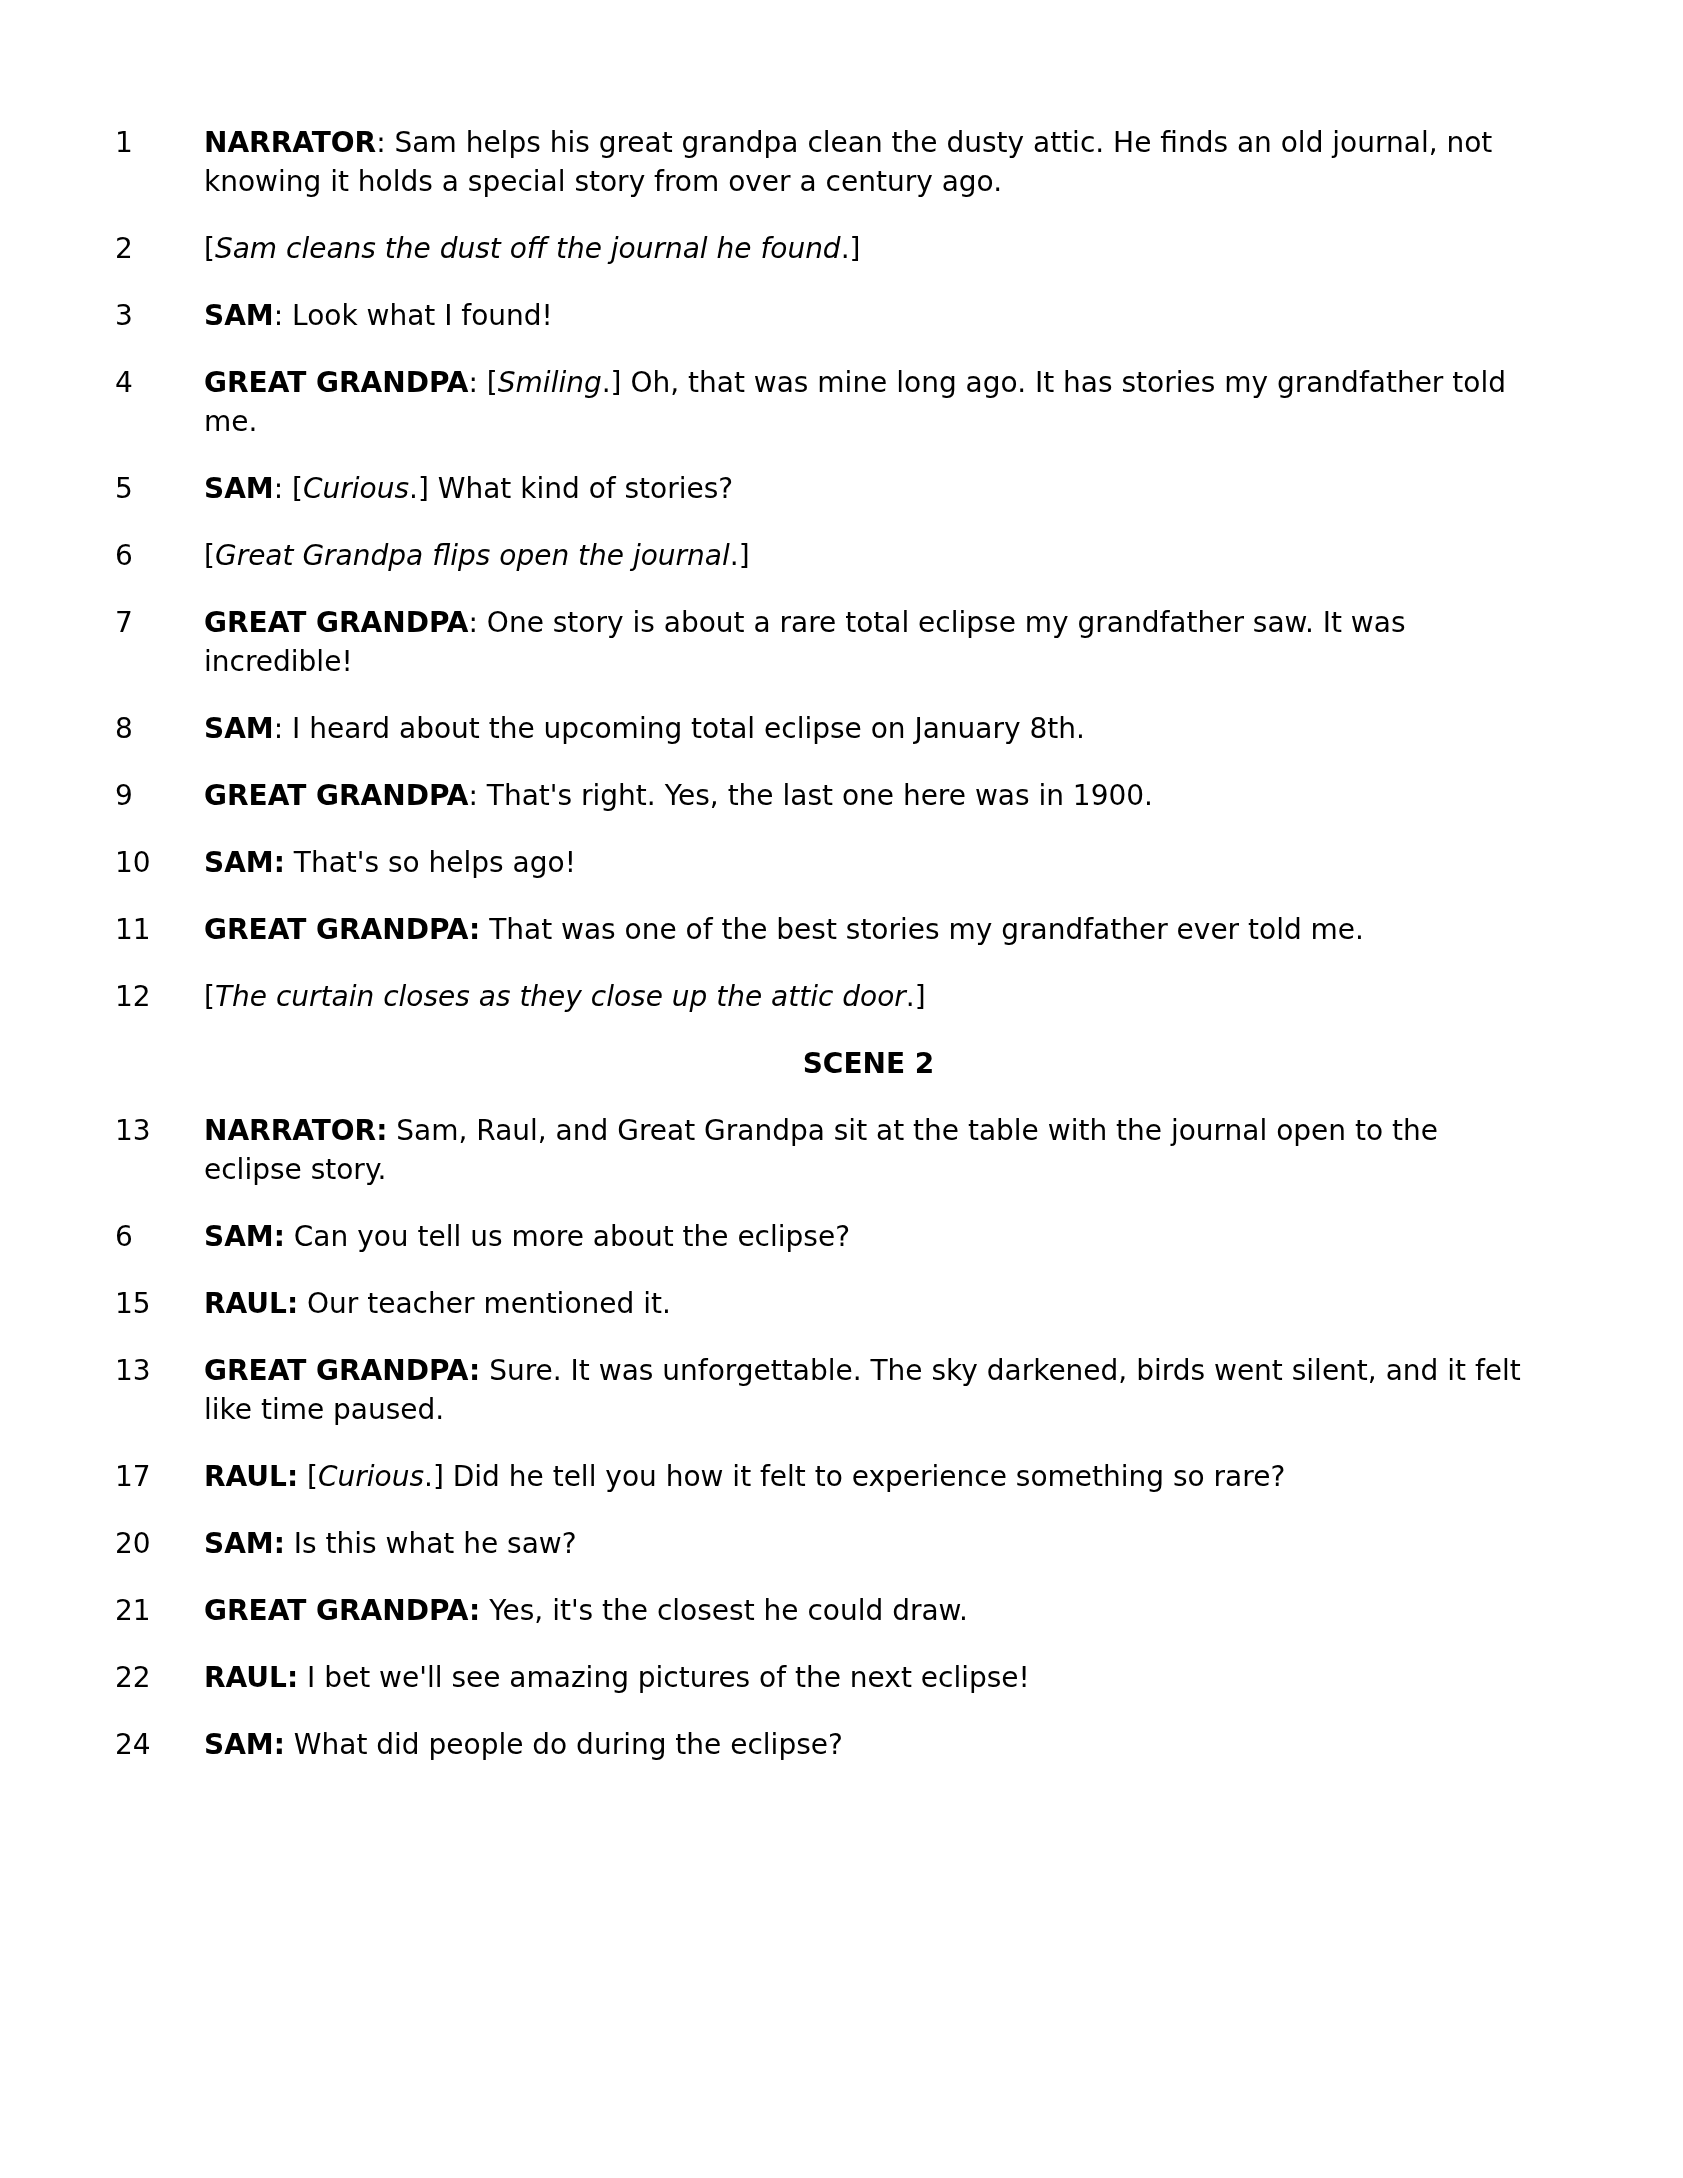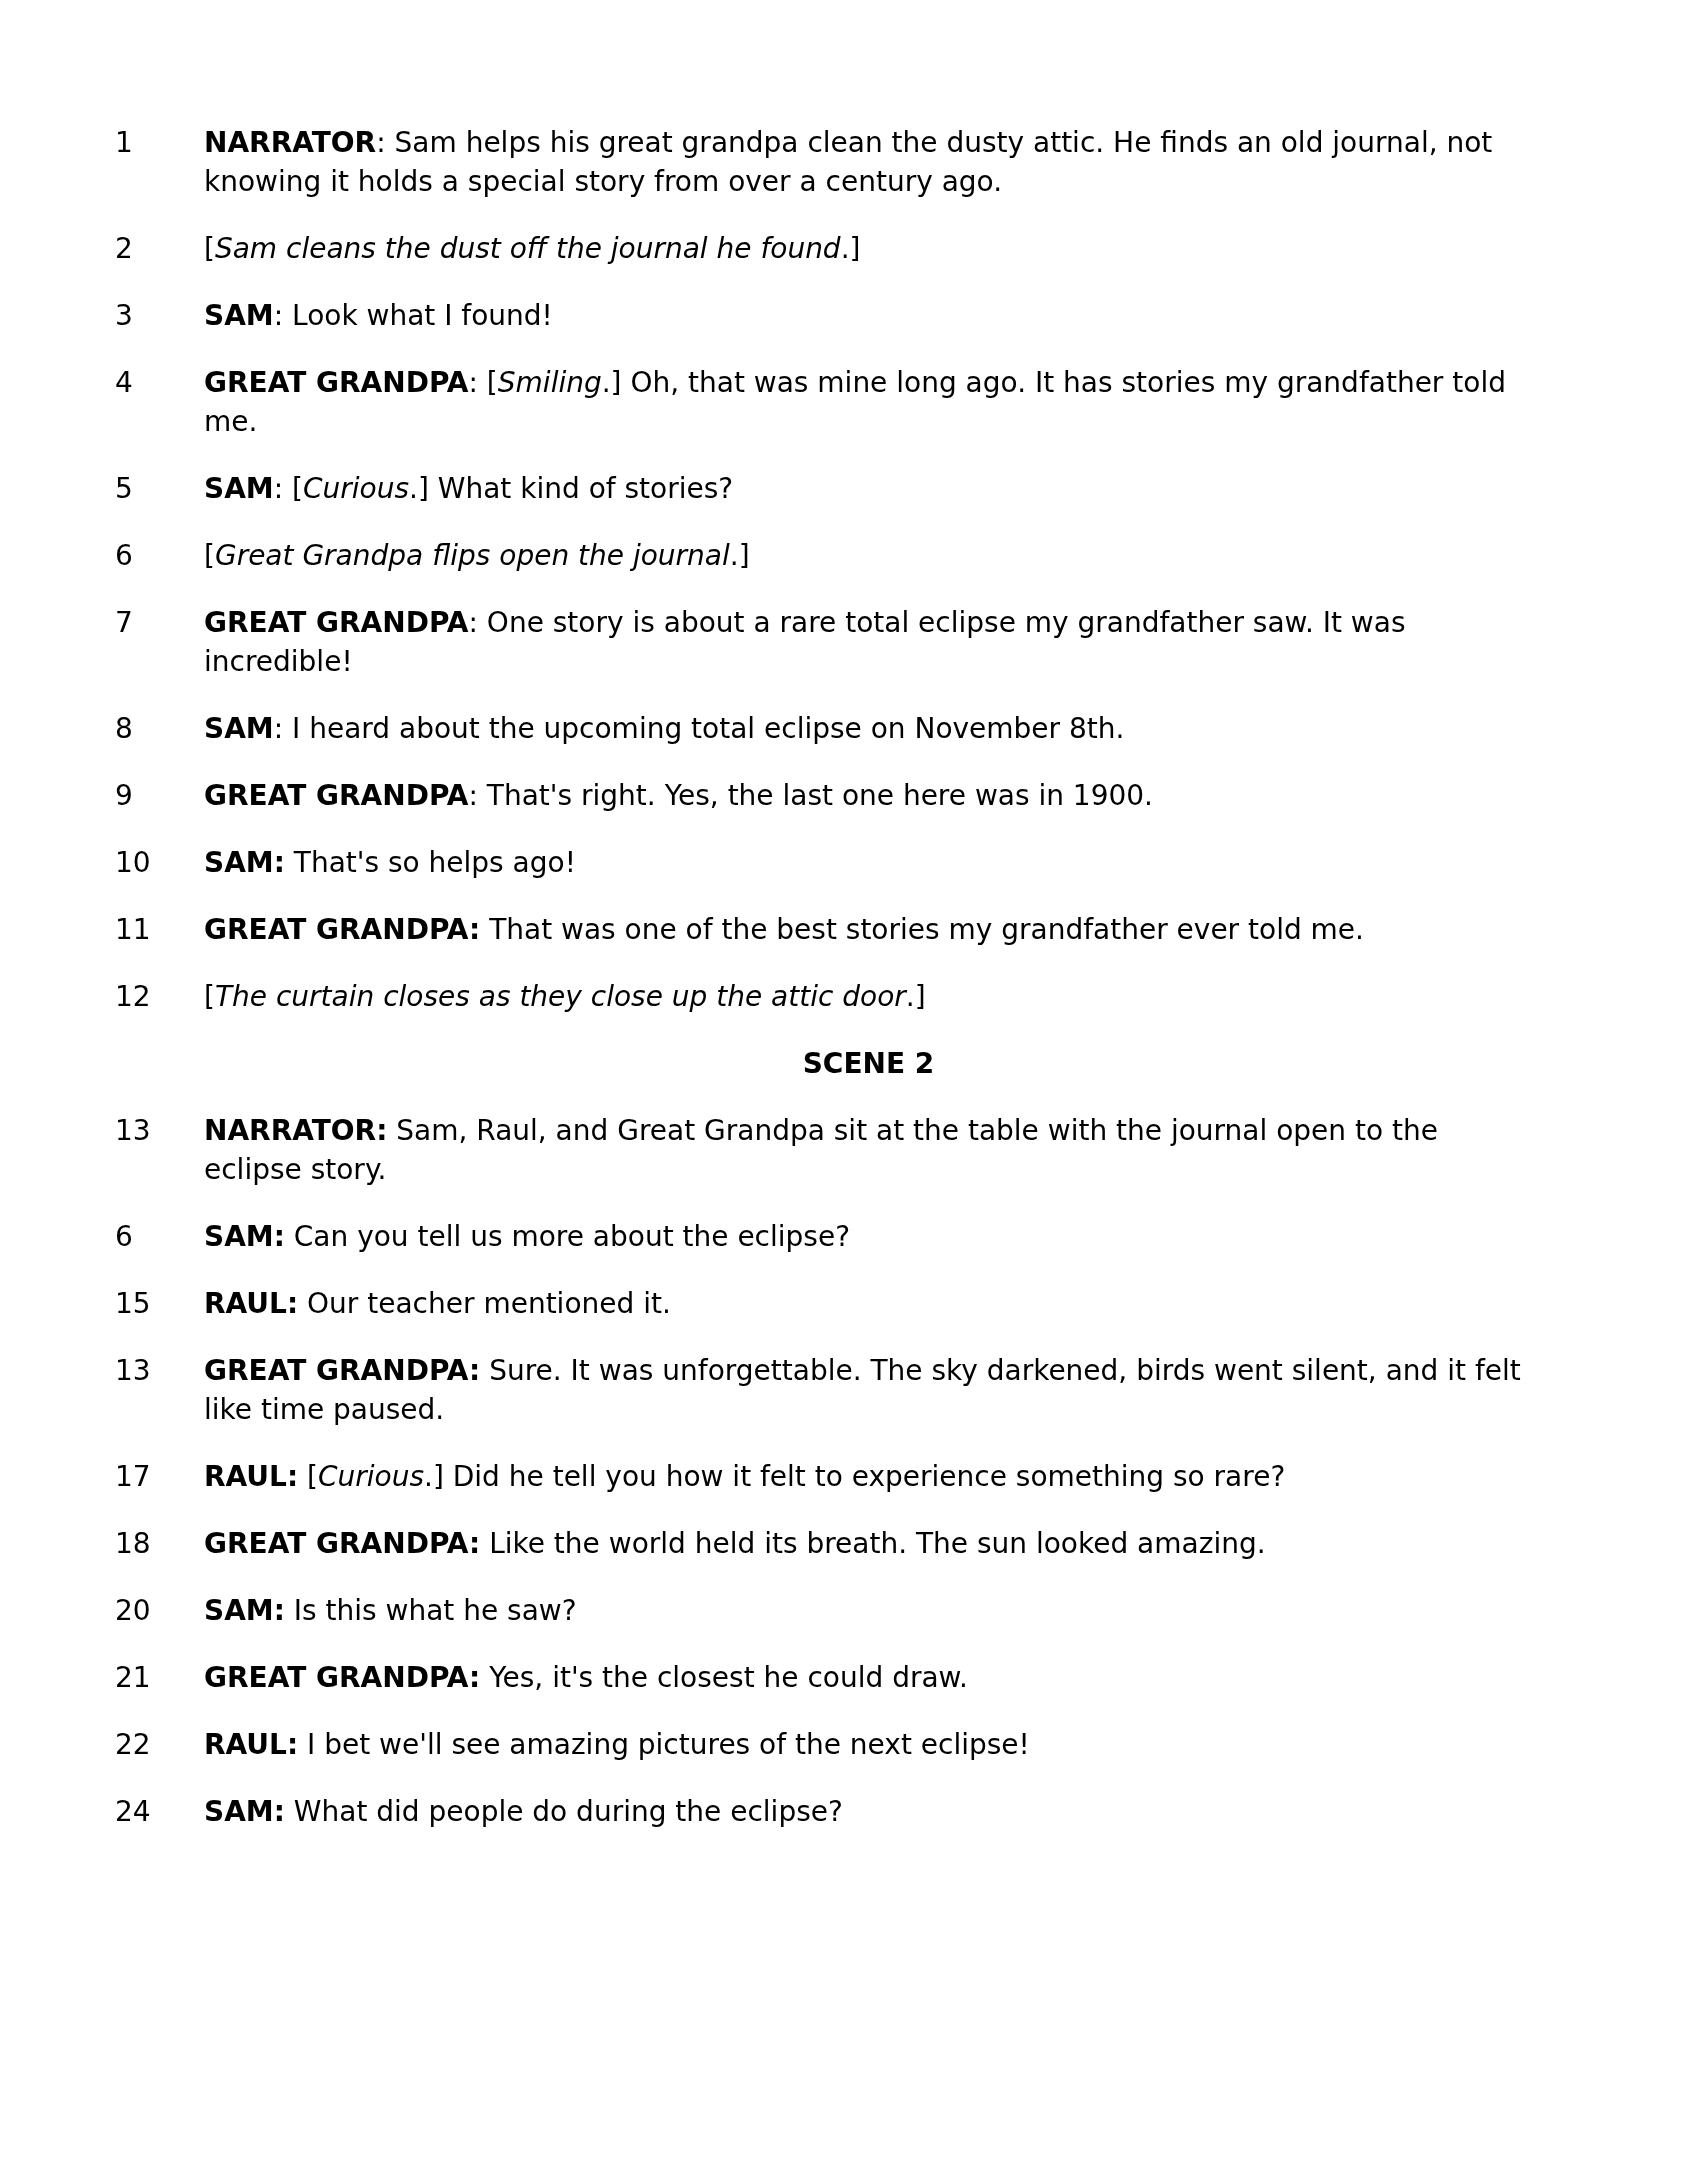--- a/index.html
+++ b/index.html
@@ -72,21 +72,21 @@
       <div class="row">
         <div class="num">6</div>
         <div class="txt"><span class="seg-plain">[</span><span class="seg-italic">Great Grandpa flips open the journal</span><span class="seg-plain">.]</span></div>
       </div>
       <div class="row">
         <div class="num">7</div>
         <div class="txt"><span class="seg-bold">GREAT GRANDPA</span><span class="seg-plain">: One story is about a rare total eclipse my grandfather saw. It was incredible!</span></div>
       </div>
       <div class="row">
         <div class="num">8</div>
-        <div class="txt"><span class="seg-bold">SAM</span><span class="seg-plain">: I heard about the upcoming total eclipse on November 8th.</span></div>
+        <div class="txt"><span class="seg-bold">SAM</span><span class="seg-plain">: I heard about the upcoming total eclipse on January 8th.</span></div>
       </div>
       <div class="row">
         <div class="num">9</div>
         <div class="txt"><span class="seg-bold">GREAT GRANDPA</span><span class="seg-plain">: That's right. Yes, the last one here was in 1900.</span></div>
       </div>
       <div class="row">
         <div class="num">10</div>
         <div class="txt"><span class="seg-bold">SAM:</span><span class="seg-plain"> That's so helps ago!</span></div>
       </div>
       <div class="row">
@@ -115,24 +115,20 @@
       </div>
       <div class="row">
         <div class="num">13</div>
         <div class="txt"><span class="seg-bold">GREAT GRANDPA:</span><span class="seg-plain"> Sure. It was unforgettable. The sky darkened, birds went silent, and it felt like time paused.</span></div>
       </div>
       <div class="row">
         <div class="num">17</div>
         <div class="txt"><span class="seg-bold">RAUL:</span><span class="seg-plain"> [</span><span class="seg-italic">Curious</span><span class="seg-plain">.] Did he tell you how it felt to experience something so rare?</span></div>
       </div>
       <div class="row">
-        <div class="num">18</div>
-        <div class="txt"><span class="seg-bold">GREAT GRANDPA:</span><span class="seg-plain"> Like the world held its breath. The sun looked amazing.</span></div>
-      </div>
-      <div class="row">
         <div class="num">20</div>
         <div class="txt"><span class="seg-bold">SAM:</span><span class="seg-plain"> Is this what he saw?</span></div>
       </div>
       <div class="row">
         <div class="num">21</div>
         <div class="txt"><span class="seg-bold">GREAT GRANDPA:</span><span class="seg-plain"> Yes, it's the closest he could draw.</span></div>
       </div>
       <div class="row">
         <div class="num">22</div>
         <div class="txt"><span class="seg-bold">RAUL:</span><span class="seg-plain"> I bet we'll see amazing pictures of the next eclipse!</span></div>

